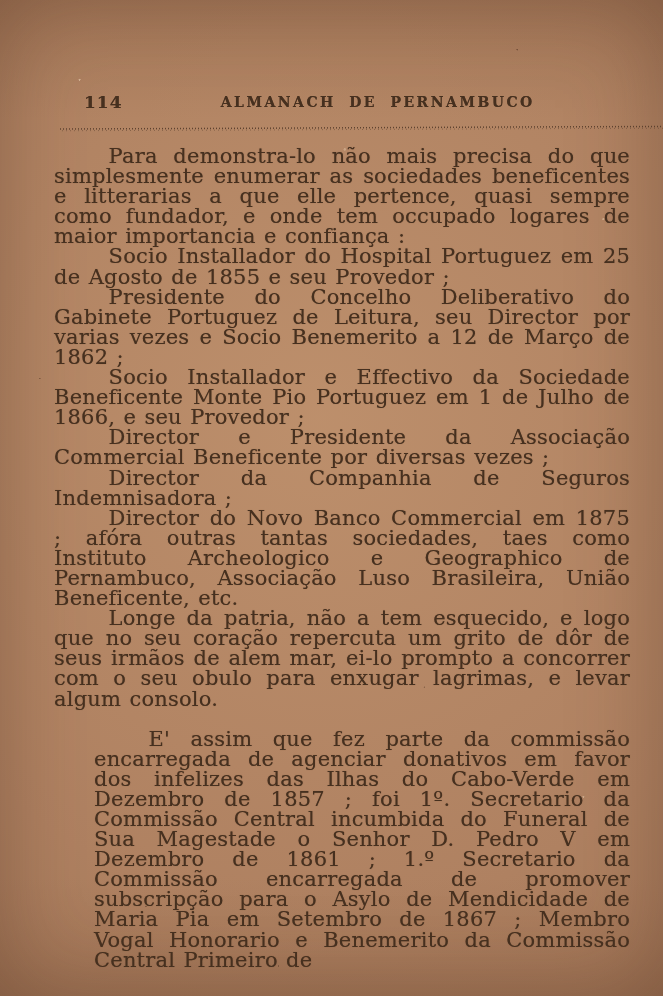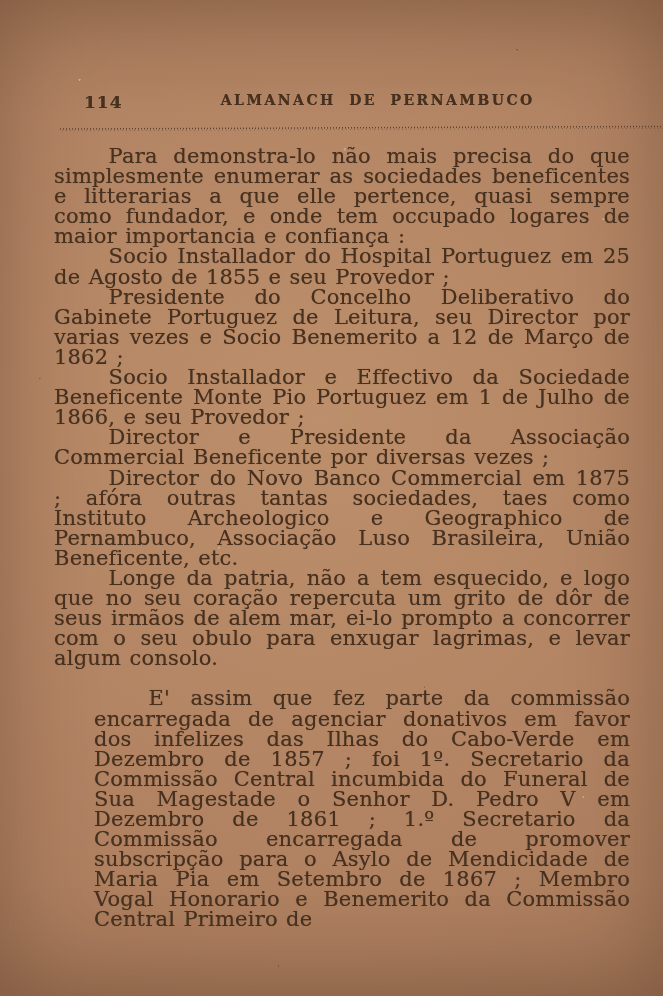--- a/index.html
+++ b/index.html
@@ -36,21 +36,21 @@
       radial-gradient(circle 1.5px at 22% 91%, rgba(60,35,20,0.4) 0 40%, transparent 60%),
       radial-gradient(circle 2.5px at 52% 15%, rgba(250,230,200,0.3) 0 40%, transparent 60%),
       radial-gradient(circle 1.5px at 42% 97%, rgba(60,35,20,0.35) 0 40%, transparent 60%);
   }
   .header-row {
     position: absolute;
     top: 92px;
     left: 54px;
     right: 30px;
     display: flex;
-    align-items: flex-start;
+    align-items: center;
   }
   .page-number {
     font-size: 17px;
     font-weight: bold;
     letter-spacing: 1px;
     margin-left: 30px;
     text-shadow: 0 0 0.6px rgba(70,45,30,0.7);
   }
   .running-title {
     flex: 1;
@@ -108,17 +108,18 @@
   </div>
 
   <div class="header-rule"></div>
 
   <div class="body-text">
     <p class="para">Para demonstra-lo não mais precisa do que simplesmente enumerar as sociedades beneficentes e litterarias a que elle pertence, quasi sempre como fundador, e onde tem occupado logares de maior importancia e confiança :</p>
     <p class="para">Socio Installador do Hospital Portuguez em 25 de Agosto de 1855 e seu Provedor ;</p>
     <p class="para">Presidente do Concelho Deliberativo do Gabinete Portuguez de Leitura, seu Director por varias vezes e Socio Benemerito a 12 de Março de 1862 ;</p>
     <p class="para">Socio Installador e Effectivo da Sociedade Beneficente Monte Pio Portuguez em 1 de Julho de 1866, e seu Provedor ;</p>
     <p class="para">Director e Presidente da Associação Commercial Beneficente por diversas vezes ;</p>
+    <p class="para">Director da Companhia de Seguros Indemnisadora ;</p>
     <p class="para">Director do Novo Banco Commercial em 1875 ; afóra outras tantas sociedades, taes como Instituto Archeologico e Geographico de Pernambuco, Associação Luso Brasileira, União Beneficente, etc.</p>
     <p class="para">Longe da patria, não a tem esquecido, e logo que no seu coração repercuta um grito de dôr de seus irmãos de alem mar, ei-lo prompto a concorrer com o seu obulo para enxugar lagrimas, e levar algum consolo.</p>
     <p class="para spaced">E' assim que fez parte da commissão encarregada de agenciar donativos em favor dos infelizes das Ilhas do Cabo-Verde em Dezembro de 1857 ; foi 1º. Secretario da Commissão Central incumbida do Funeral de Sua Magestade o Senhor D. Pedro V em Dezembro de 1861 ; 1.º Secretario da Commissão encarregada de promover subscripção para o Asylo de Mendicidade de Maria Pia em Setembro de 1867 ; Membro Vogal Honorario e Benemerito da Commissão Central Primeiro de</p>
   </div>
 </div>
 
 </body></html>

